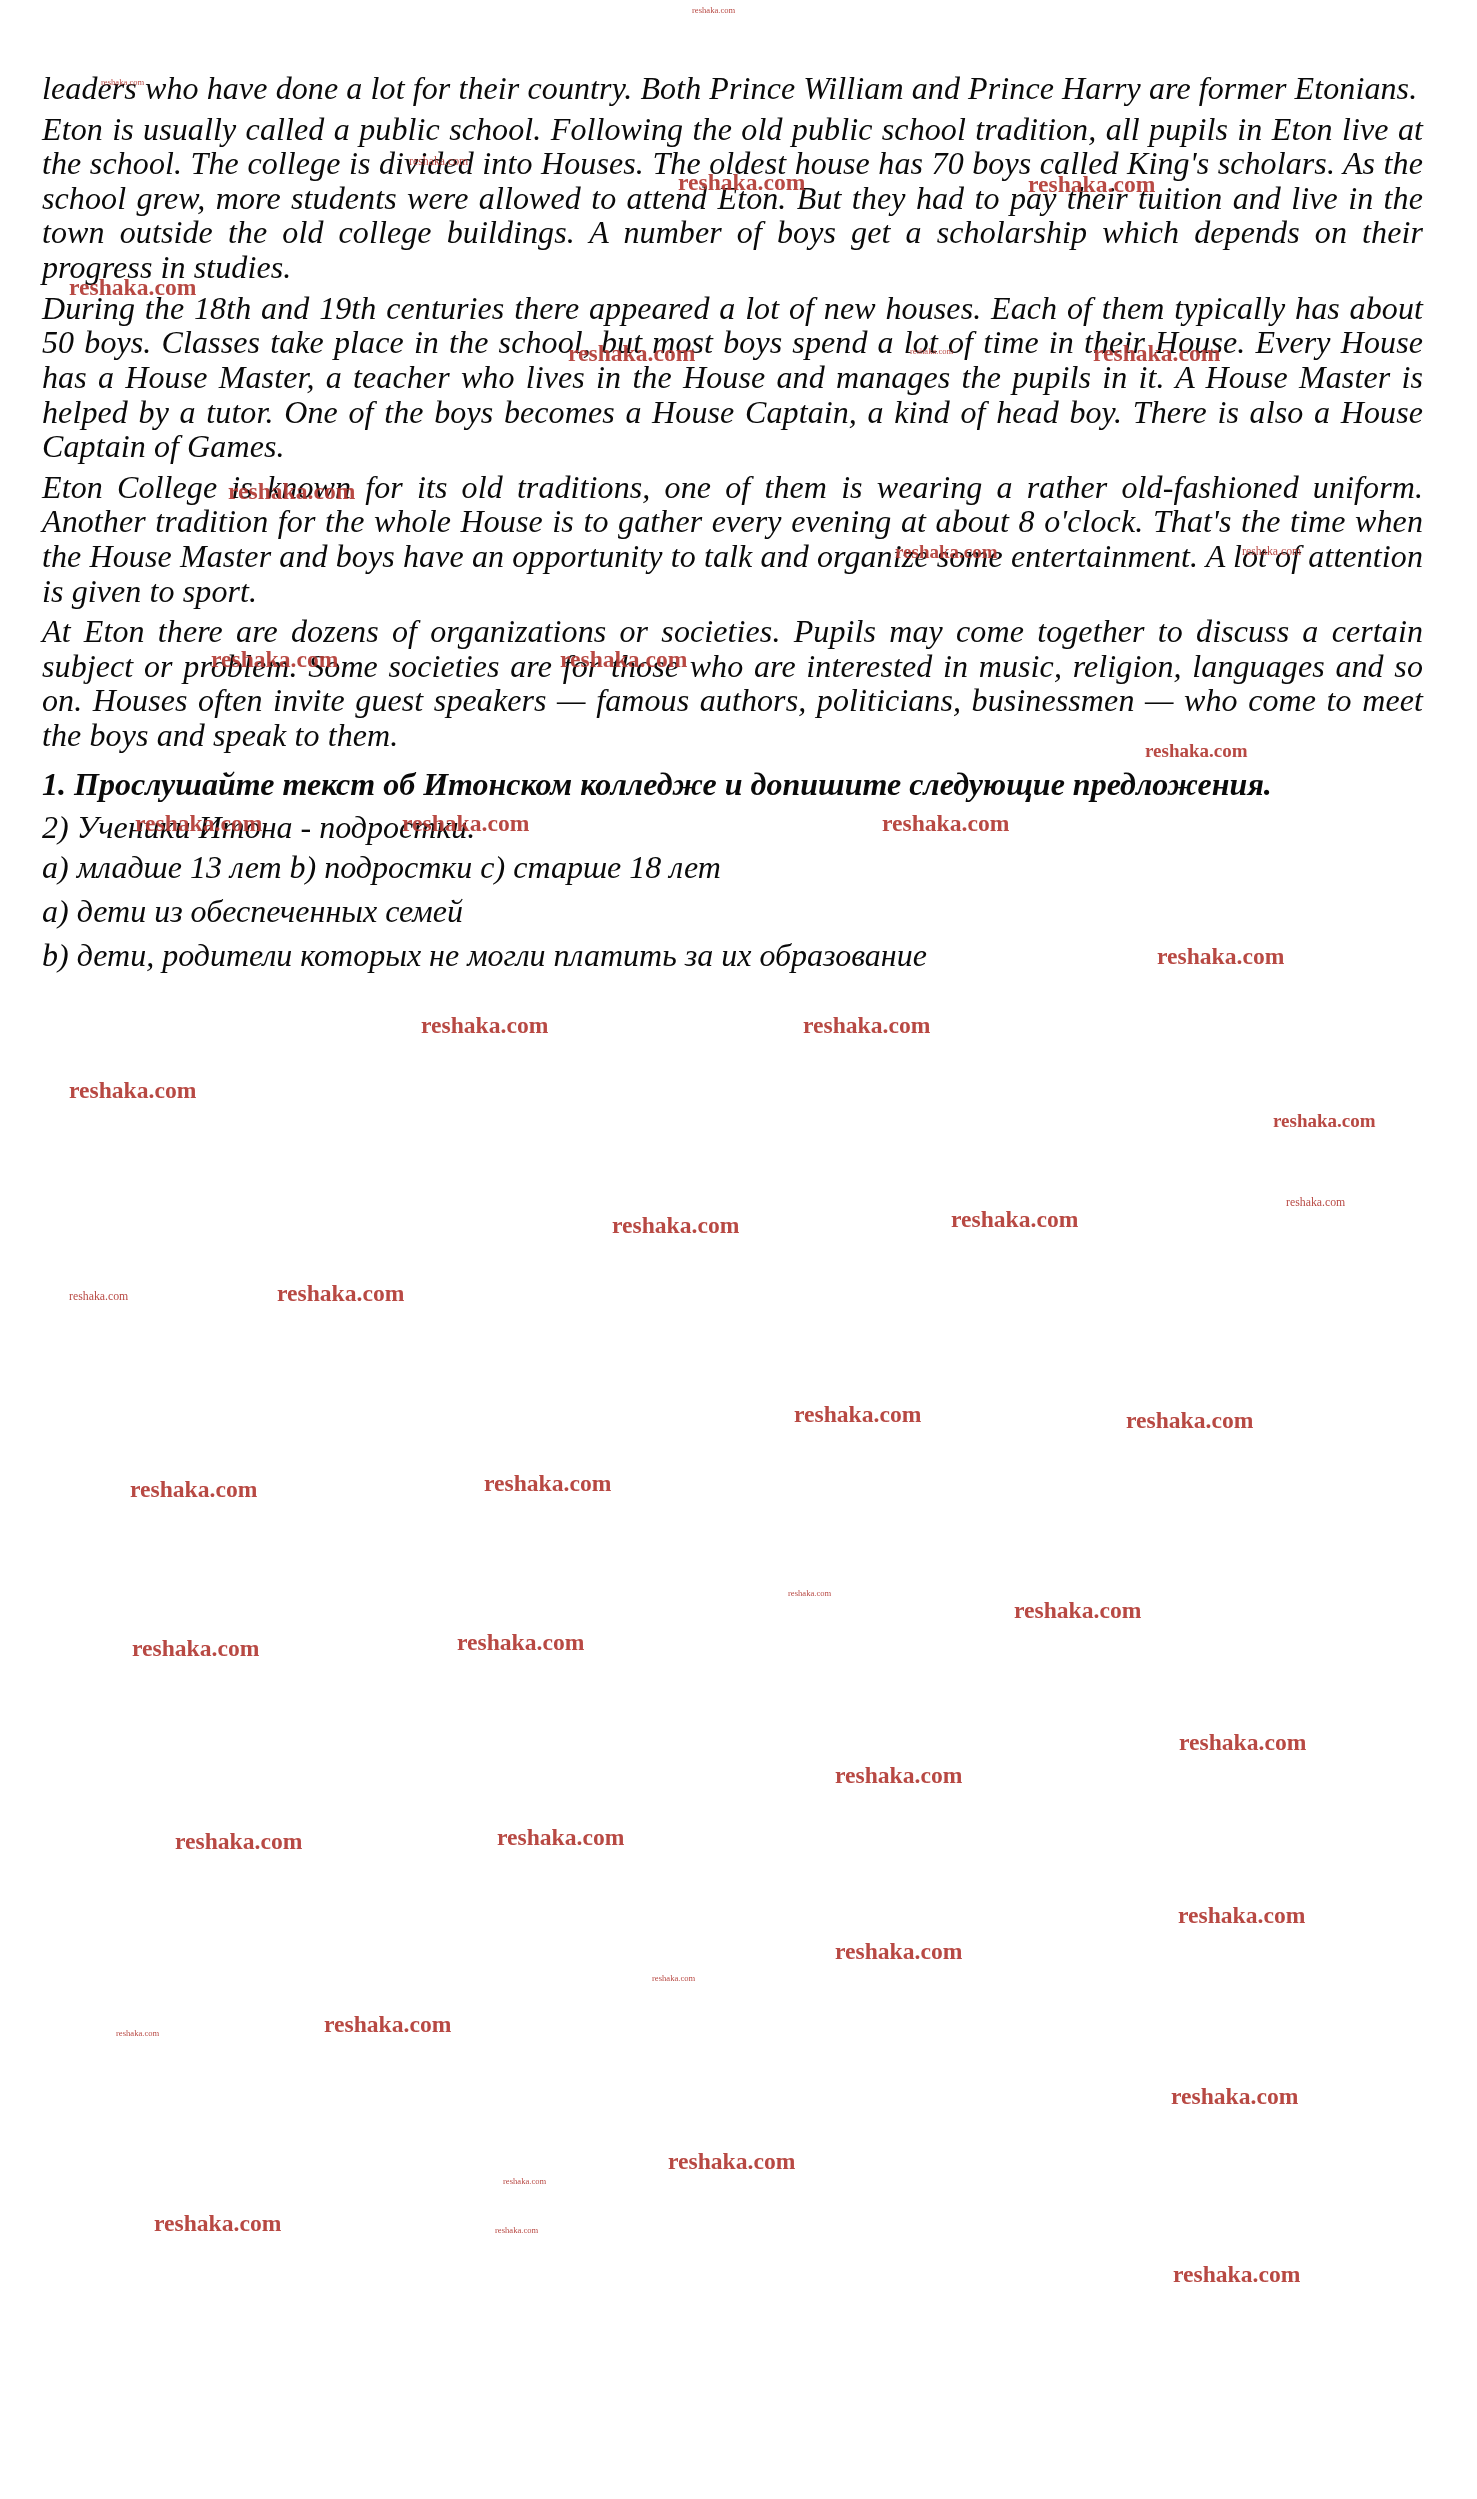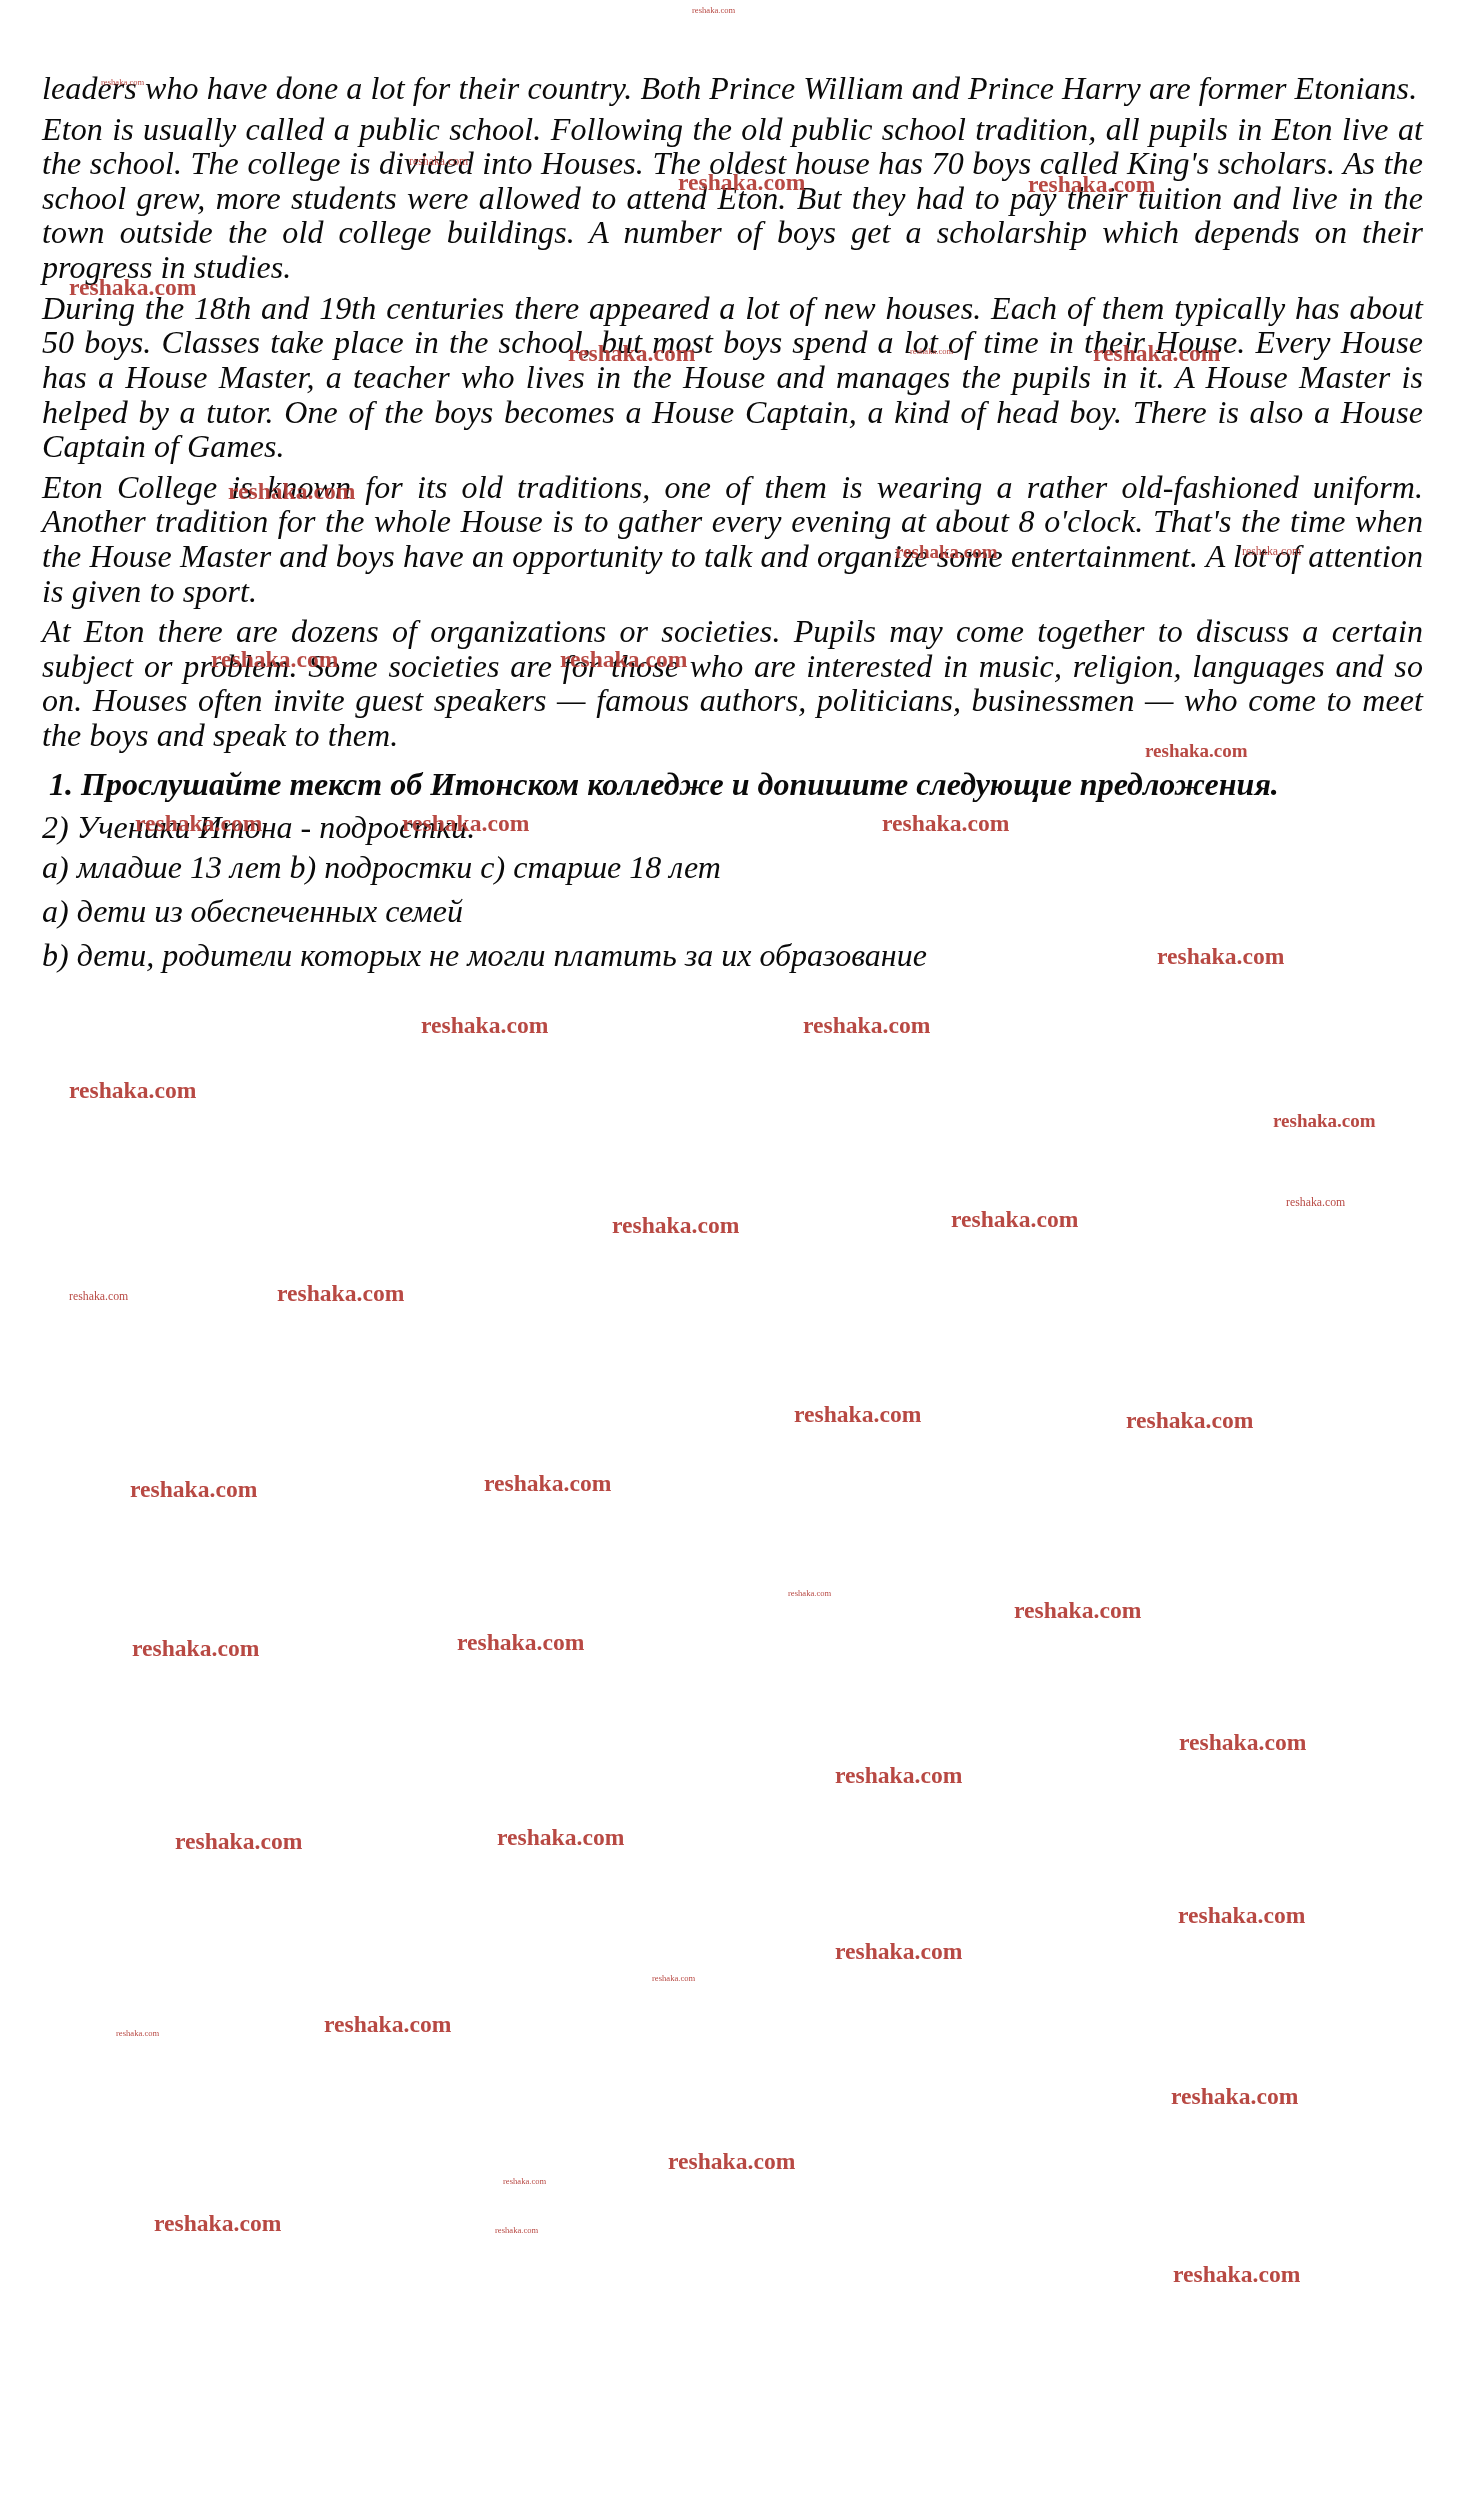--- a/index.html
+++ b/index.html
@@ -36,21 +36,21 @@
     text-justify: inter-word;
     letter-spacing: 0.1px;
   }
   p.para + p.para {
     margin-top: 6.3px;
   }
   .task-title {
     font-weight: bold;
     font-size: 32px;
     line-height: 1.12;
-    margin: 14px 0 0 7px;
+    margin: 14px 0 0 0;
   }
   .q-line {
     font-size: 32px;
     line-height: 1.12;
     margin: 7.9px 0 0 0;
   }
   .q-line.tight {
     margin-top: 4px;
   }
   

